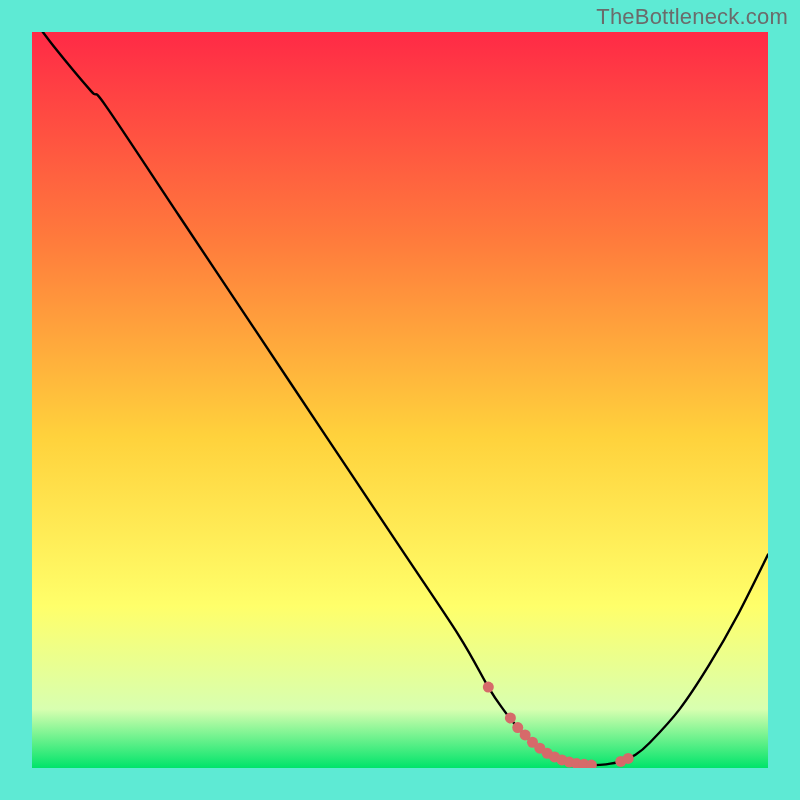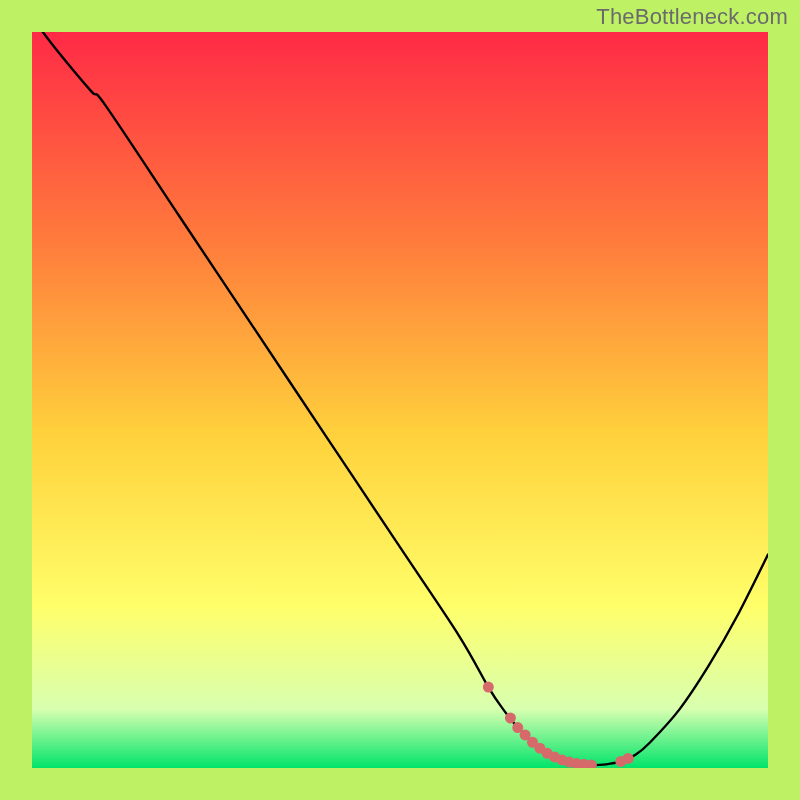--- a/index.html
+++ b/index.html
@@ -8,21 +8,21 @@
     width: 800px;
     height: 800px;
     background: #000;
     font-family: Arial, Helvetica, sans-serif;
     overflow: hidden;
   }
   .frame {
     position: relative;
     width: 800px;
     height: 800px;
-    background: #bef264;
+    background: #5eead4;
   }
   .watermark {
     position: absolute;
     top: 4px;
     right: 12px;
     color: #6b6b6b;
     font-size: 22px;
     font-weight: 500;
     letter-spacing: 0.2px;
   }

